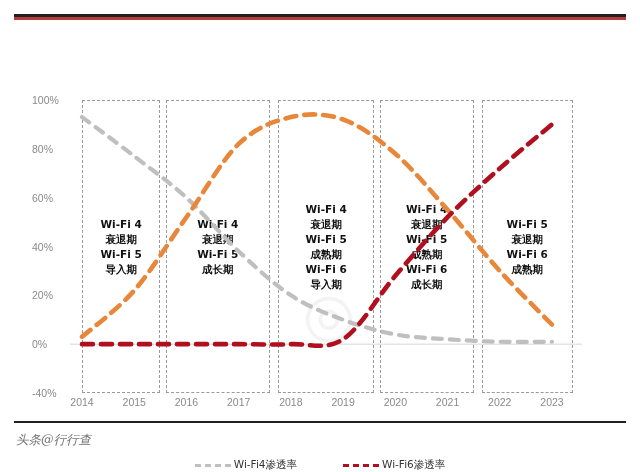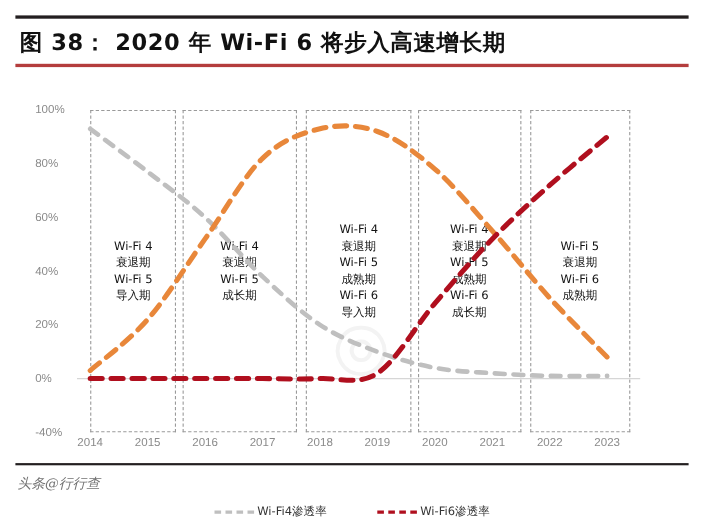--- a/index.html
+++ b/index.html
@@ -99,21 +99,21 @@
     border: 1px dashed #9a9a9a;
     box-sizing: border-box;
     display: flex;
     flex-direction: column;
     align-items: center;
     justify-content: center;
     pointer-events: none;
   }
   .phase-line {
     font-family: "DejaVu Sans", sans-serif;
-    font-weight: normal;
+    font-weight: bold;
     font-size: 10.5px;
     color: #111111;
     line-height: 15px;
     white-space: nowrap;
     text-align: center;
   }
 
   
   #legend {
     position: absolute;
@@ -187,21 +187,20 @@
     pointer-events: none;
     user-select: none;
     z-index: 0;
   }
 </style>
 </head>
 <body>
 
 <div id="title-block">
   <div id="title-rule-top"></div>
-  <div id="title-text">图 38： 2020 年 Wi-Fi 6 将步入高速增长期</div>
   <div id="title-rule-bottom"></div>
 </div>
 
 <div id="chart-area">
 
   <div id="watermark">◎</div>
 
   <div id="y-axis">
       <div class="ytick" style="top: 313px;">-40%</div>
       <div class="ytick" style="top: 264.167px;">0%</div>

